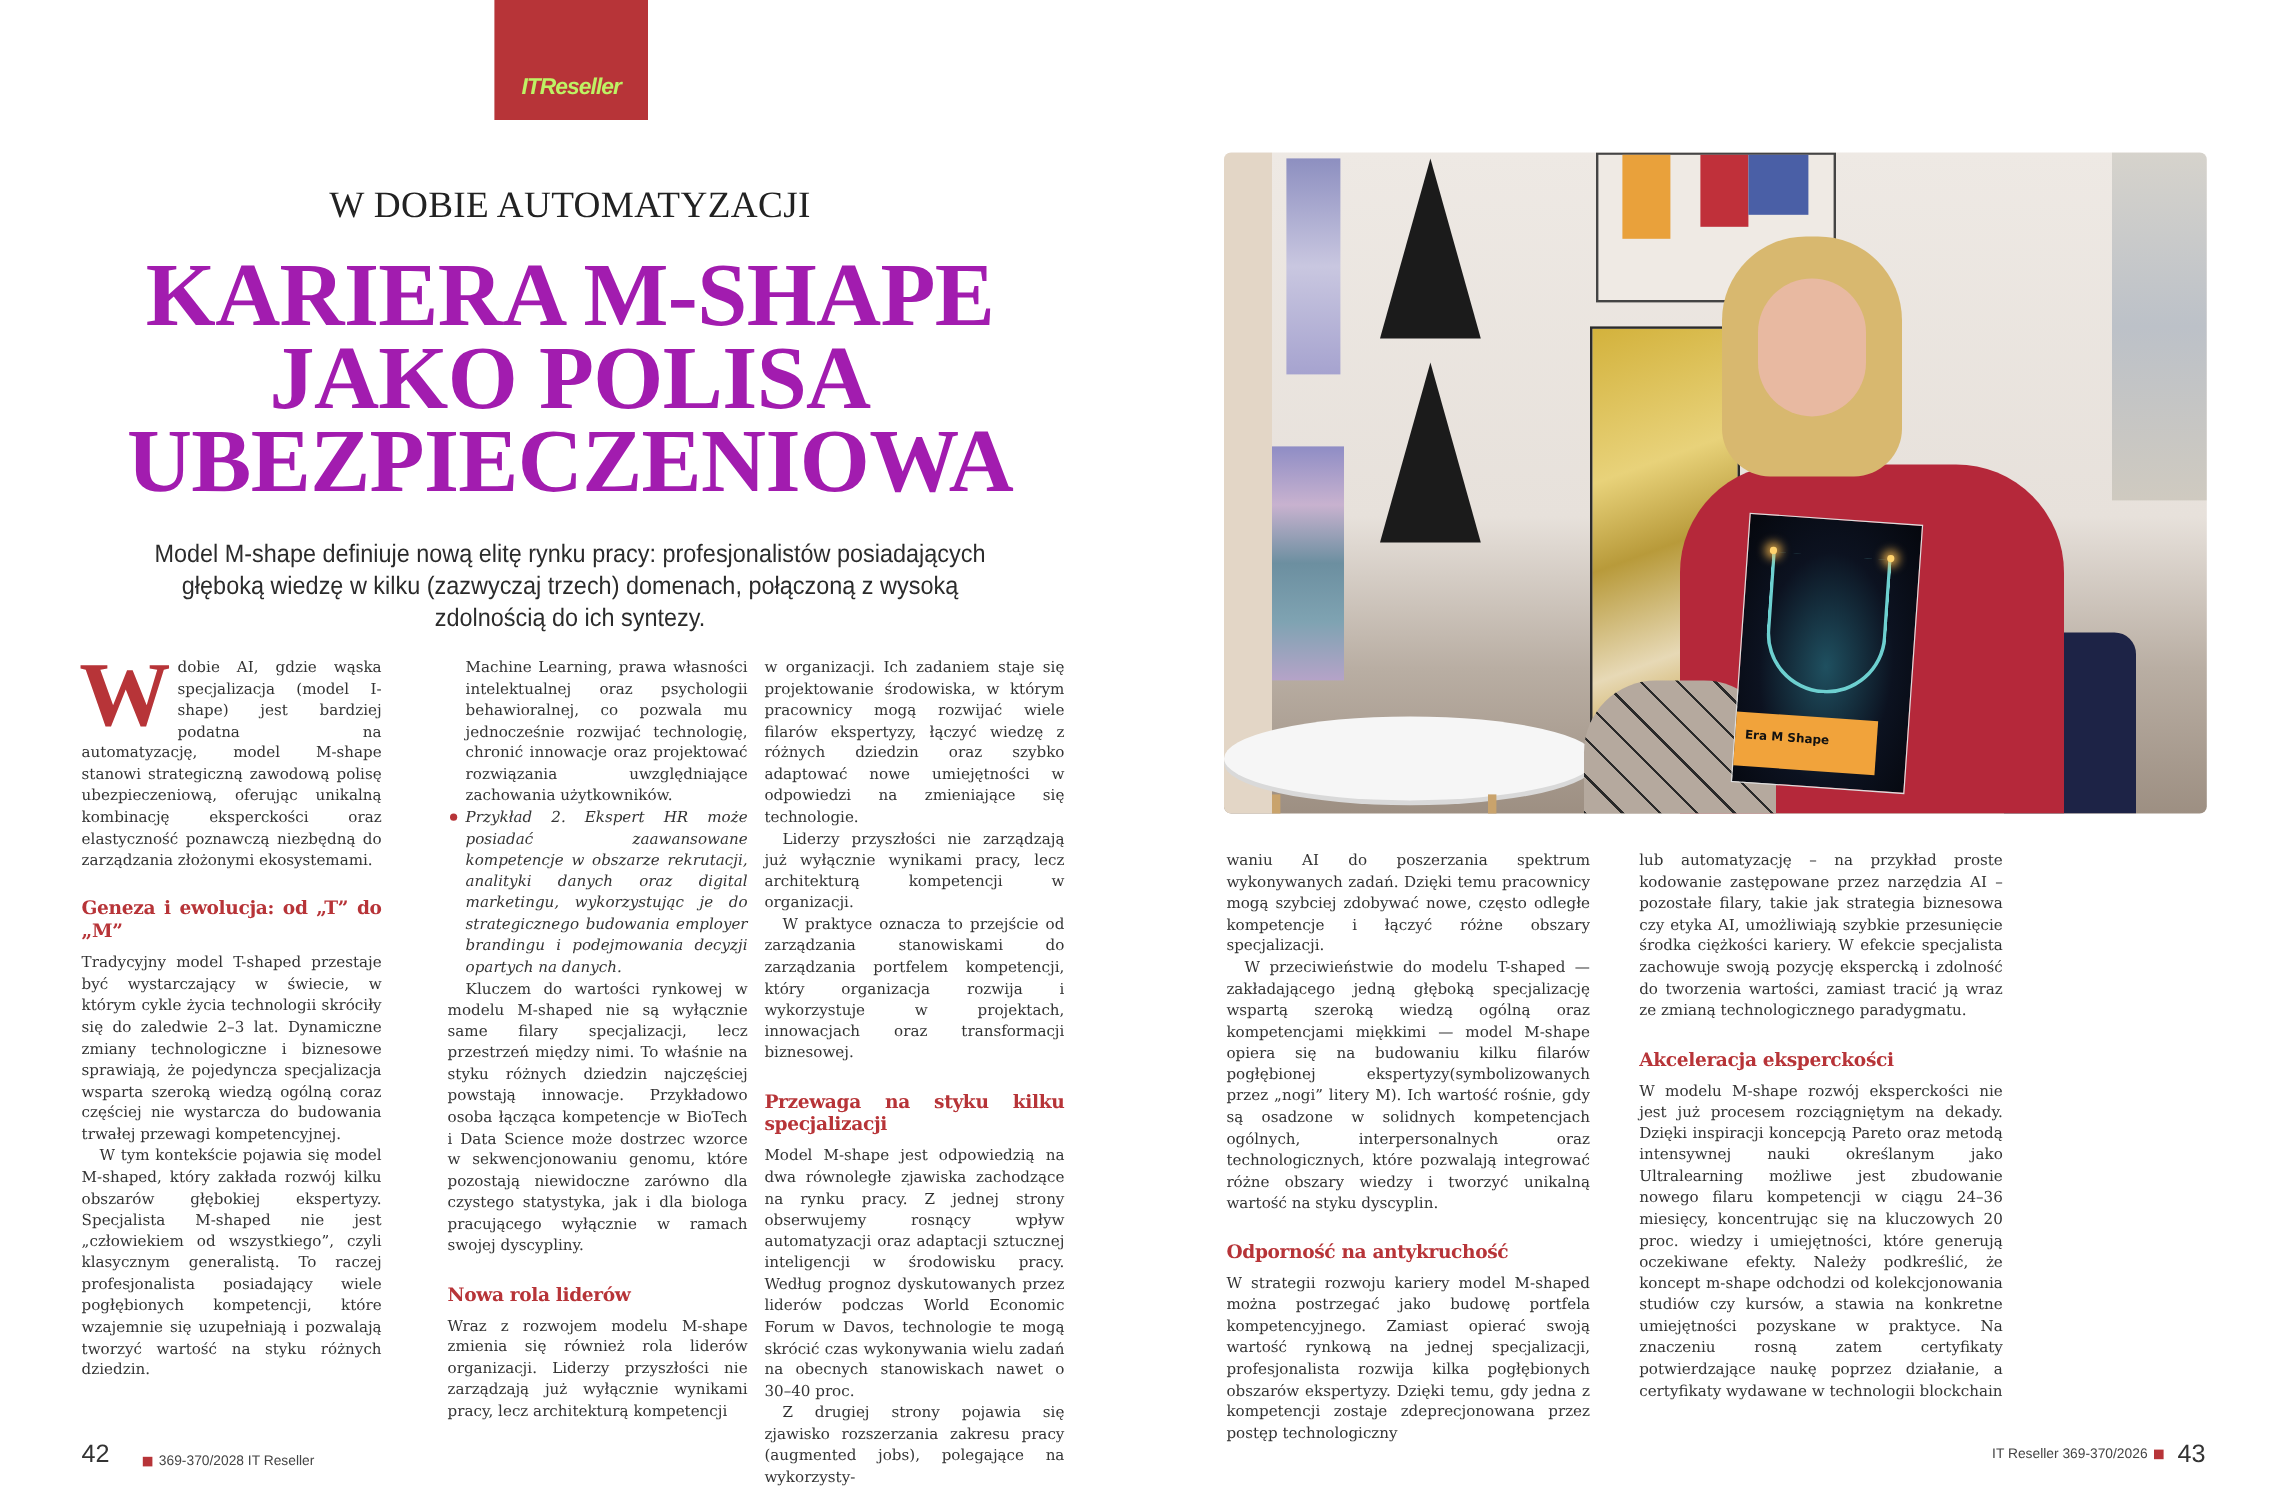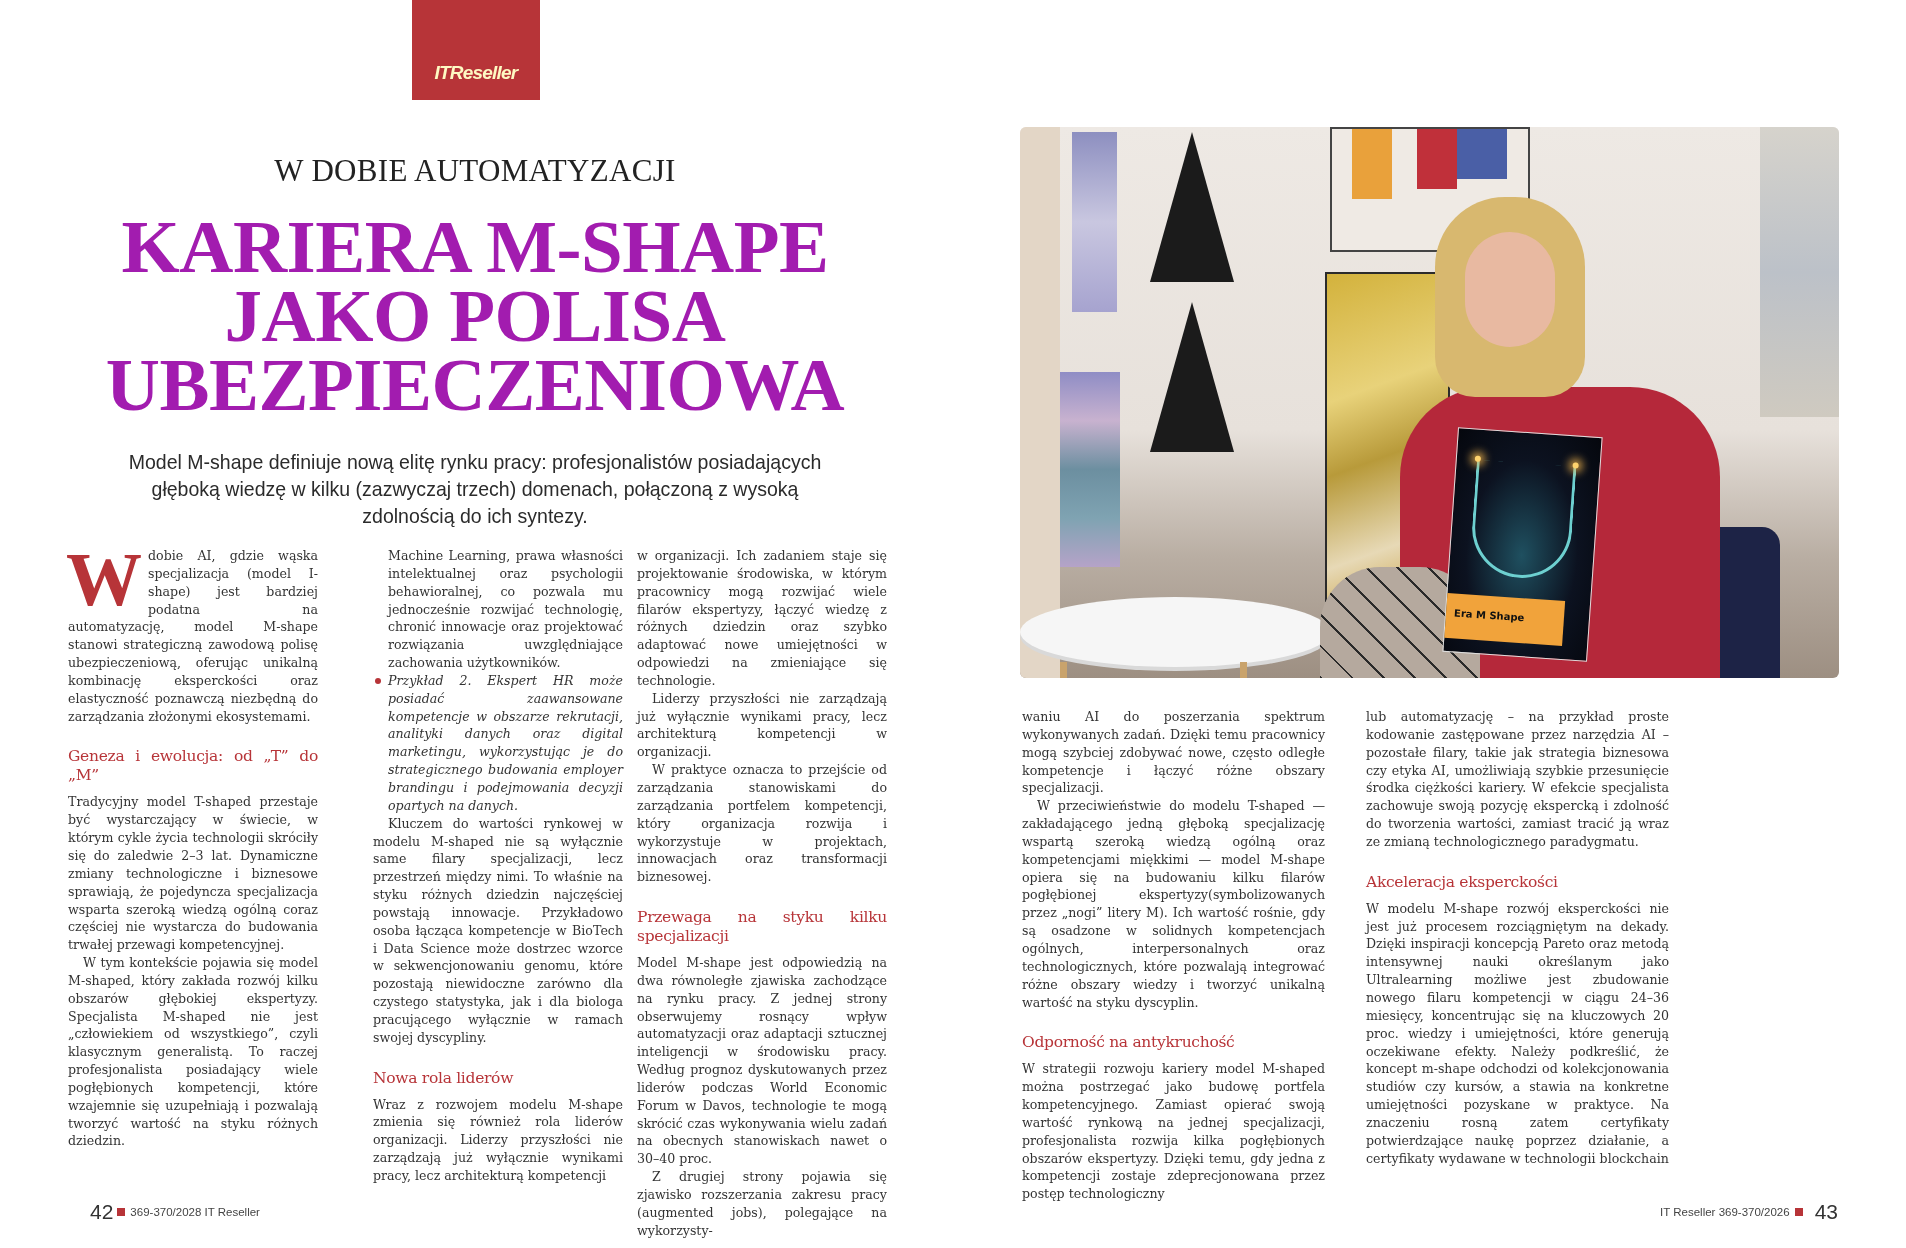--- a/index.html
+++ b/index.html
@@ -6,21 +6,21 @@
   html, body { width: 1906px; height: 1248px; background: #ffffff; overflow: hidden; }
   body { position: relative; font-family: "DejaVu Serif", serif; color: #2b2b2b; }
 
   .logo-block {
     position: absolute; left: 412px; top: 0; width: 128px; height: 100px;
     background: #b73438; display: flex; align-items: flex-end; justify-content: center;
     padding-bottom: 16px;
   }
   .logo-block span {
     font-family: "Liberation Sans", sans-serif; font-weight: bold; font-style: italic;
-    color: #fef9c3; font-size: 19px; letter-spacing: -0.8px;
+    color: #bef264; font-size: 19px; letter-spacing: -0.8px;
   }
 
   .kicker {
     position: absolute; left: 100px; top: 153px; width: 750px; text-align: center;
     font-family: "Liberation Serif", serif; font-size: 31px; color: #222; letter-spacing: 0.3px;
   }
   .headline {
     position: absolute; left: 60px; top: 212px; width: 830px; text-align: center;
     font-family: "Liberation Serif", serif; font-weight: bold; font-size: 75px; line-height: 69px;
     color: #a21caf; letter-spacing: -0.5px;
@@ -34,21 +34,21 @@
   }
 
   .col {
     position: absolute; top: 547px; font-family: "DejaVu Serif", serif;
     font-size: 12.6px; line-height: 17.85px; color: #333;
     text-align: justify; hyphens: auto;
   }
   .col p { text-indent: 15px; }
   .col p.noindent { text-indent: 0; }
   .col h3 {
-    font-family: "DejaVu Serif", serif; font-weight: normal; color: #b73438;
+    font-family: "DejaVu Serif", serif; font-weight: bold; color: #b73438;
     font-size: 15.5px; line-height: 19px; margin: 22px 0 8px 0; letter-spacing: -0.3px;
   }
   .col .bullet { position: relative; padding-left: 15px; text-indent: 0; font-style: italic; }
   .col .bullet::before {
     content: ""; position: absolute; left: 2px; top: 6px; width: 6px; height: 6px;
     border-radius: 50%; background: #b73438;
   }
   .col .cont { padding-left: 15px; text-indent: 0; }
 
   .dropcap {
@@ -91,23 +91,22 @@
   }
   .photo .book .vshape { position: absolute; left: 20px; top: 30px; width: 100px; height: 115px;
     border: 3px solid #6dd0d0; border-top: none; border-radius: 0 0 50px 50px; }
   .photo .book .band {
     position: absolute; left: 0; top: 165px; width: 118px; height: 45px; background: #f1a33b;
     font-family: "DejaVu Sans", sans-serif; font-weight: bold; font-size: 10px; color: #111; padding: 14px 0 0 8px;
   }
   .photo .book .star { position: absolute; width: 6px; height: 6px; border-radius: 50%; background: #ffd36e; box-shadow: 0 0 8px 4px rgba(255,190,80,0.8); }
 
   .footer-left {
-    position: absolute; left: 68px; top: 1200px; display: flex; align-items: center; gap: 4px;
+    position: absolute; left: 68px; top: 1200px; display: flex; align-items: flex-end; gap: 28px;
     font-family: "Liberation Sans", sans-serif;
-    margin-left: 22px;
   }
   .footer-right {
     position: absolute; right: 68px; top: 1200px; display: flex; align-items: center; gap: 12px;
     font-family: "Liberation Sans", sans-serif;
   }
   .pagenum { font-size: 21px; color: #333; font-weight: normal; }
   .issue { font-size: 11.5px; color: #444; display: flex; align-items: center; gap: 5px; }
   .sq { display: inline-block; width: 8px; height: 8px; background: #b73438; }
 </style>
 </head>

